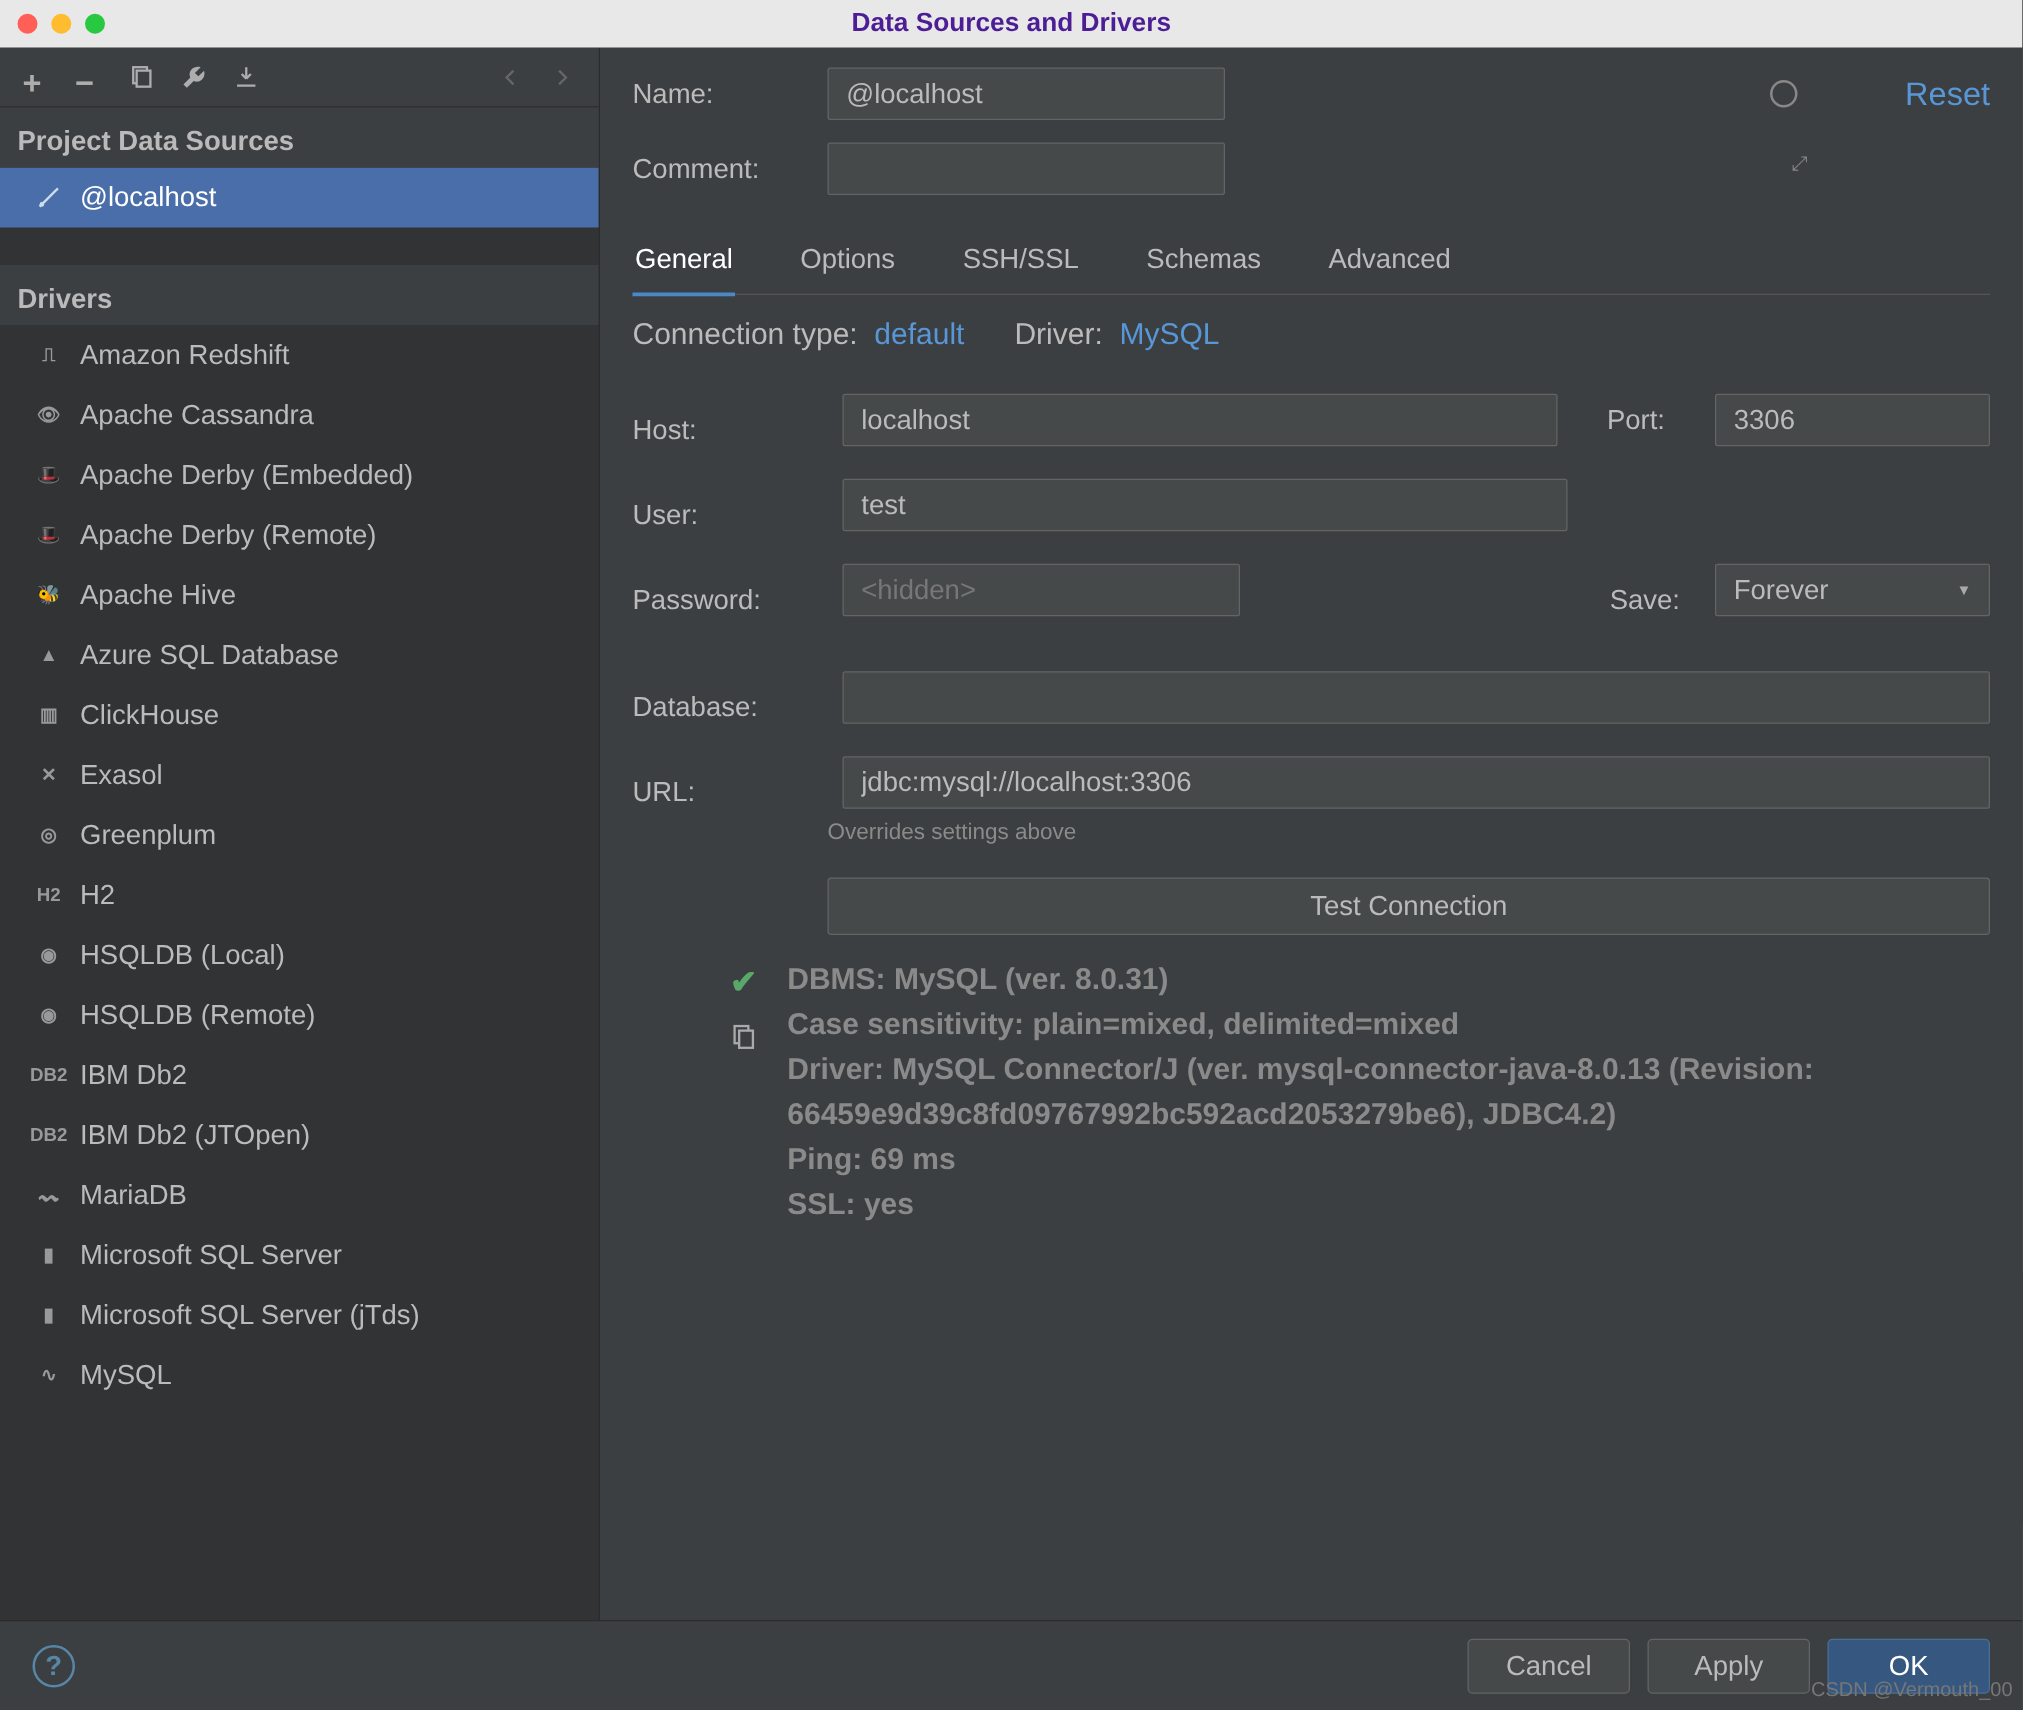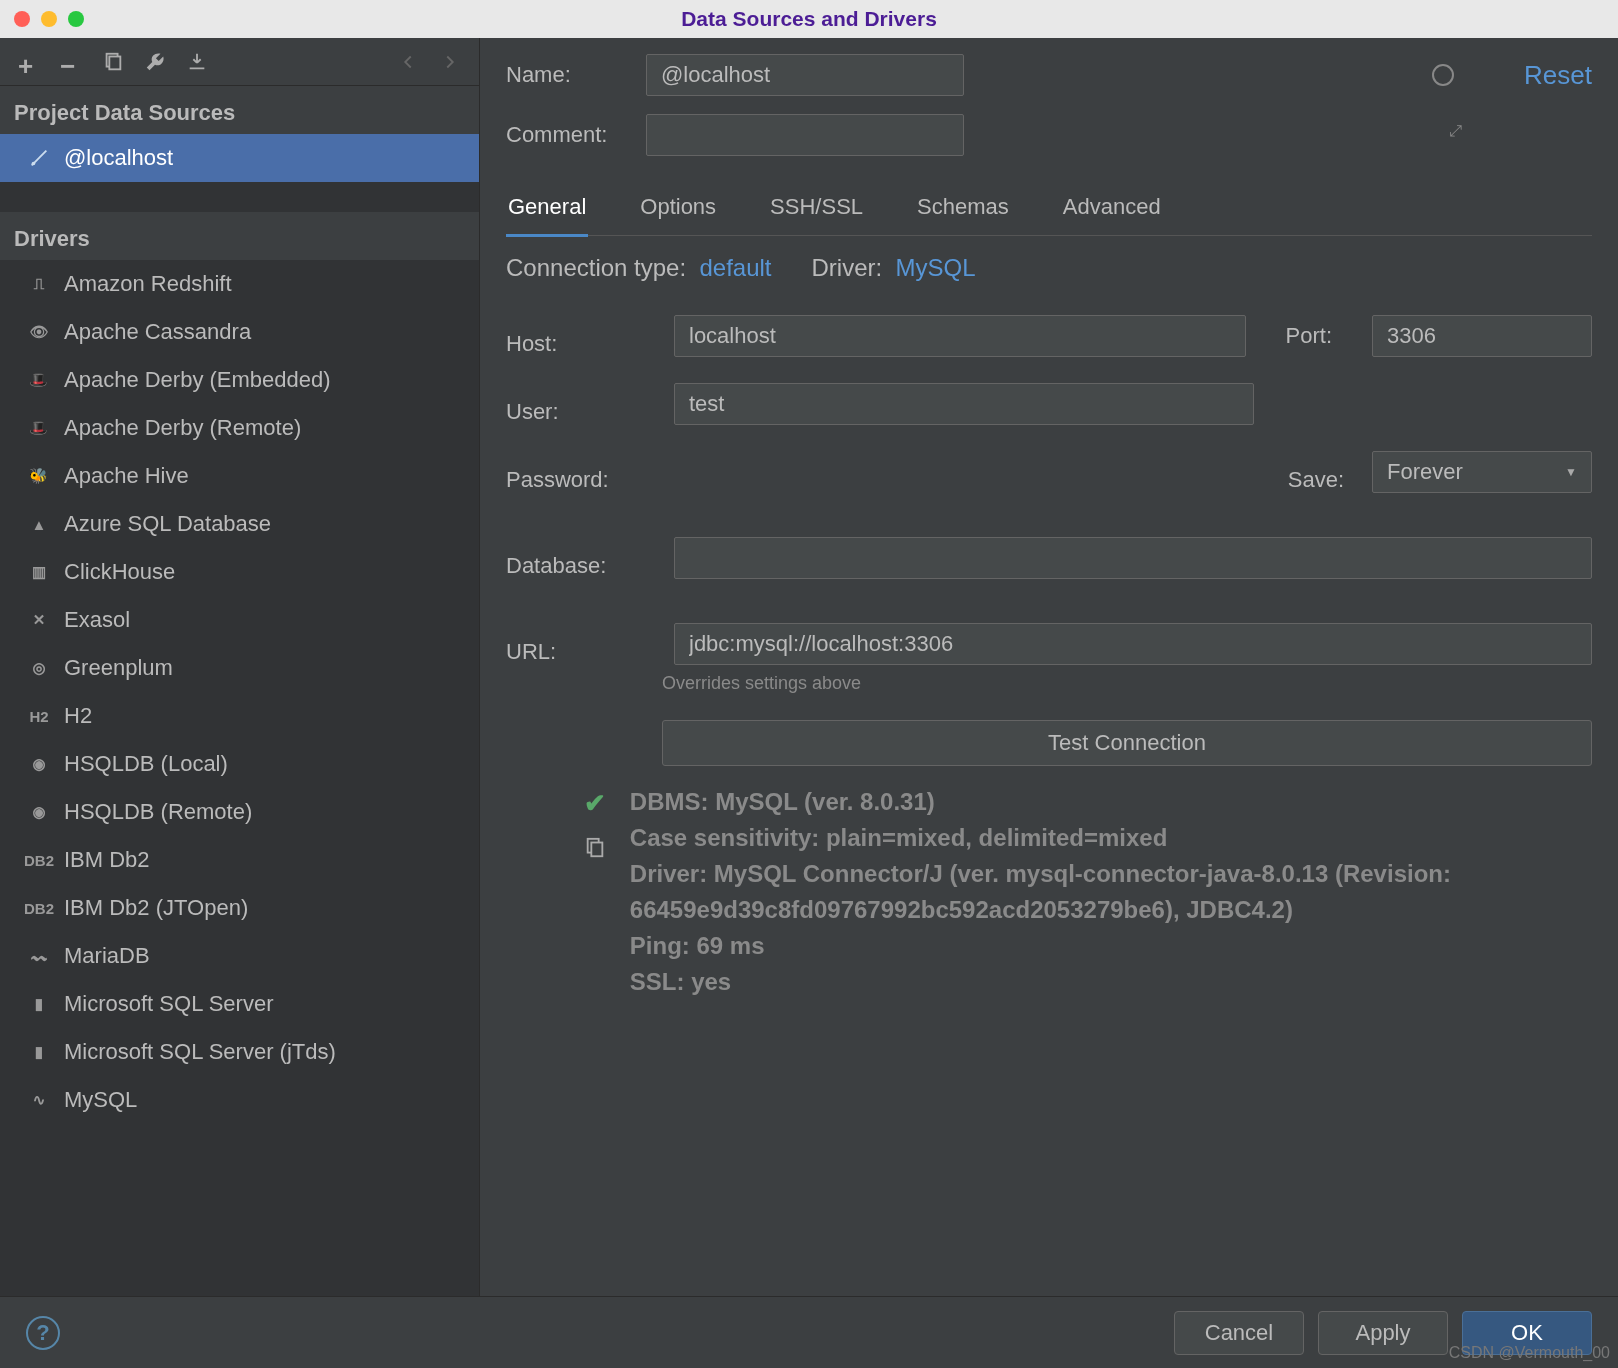--- a/index.html
+++ b/index.html
@@ -46,21 +46,21 @@
     background:var(--bg);
   }
   .tree { overflow:auto; flex:1; }
   .tree-item {
     display:flex; align-items:center; gap:12px; height:48px; padding:0 18px 0 26px;
     font-size:22px; color:var(--text); cursor:pointer;
   }
   .tree-item.selected { background:var(--selection); color:#fff; }
   .tree-item .ico { width:26px; height:26px; display:flex; align-items:center; justify-content:center; color:#aaa; font-size:16px;}
   .editor { flex:1; display:flex; flex-direction:column; padding:16px 26px 0 26px; min-width:0;}
-  .row { display:flex; align-items:center; margin-bottom:18px; }
+  .row { display:flex; align-items:center; gap:16px; margin-bottom:18px; }
   .label { width:140px; font-size:22px; color:var(--text);}
   .input {
     flex:1; height:42px; background:var(--input-bg); border:1px solid var(--input-border);
     color:var(--text); font-size:22px; padding:0 14px; border-radius:2px;
   }
   .input::placeholder{color:#777;}
   .name-input-wrap{ flex:1; position:relative; }
   .name-indicator{ position:absolute; right:10px; top:50%; transform:translateY(-50%); width:22px;height:22px;border:2px solid #888;border-radius:50%; }
   .reset-link { color:var(--link); font-size:26px; margin-left:auto; cursor:pointer; padding-left:60px;}
   .comment-wrap{flex:1;position:relative;}
@@ -288,32 +288,33 @@
             <span class="port-lbl">Port:</span>
             <input class="input" style="width: 220px; flex: 0 0 auto;" value="3306">
           </div>
         </div>
         <div class="field-row">
           <div class="flabel">User:</div>
           <input class="input" style="max-width: 580px;" value="test">
         </div>
         <div class="field-row">
           <div class="flabel">Password:</div>
+          <input class="input" style="max-width: 580px;" type="password" placeholder="&lt;hidden&gt;">
           <span style="flex:1"></span>
           <span class="port-lbl">Save:</span>
           <div class="select-like">
             <span>Forever</span>
             <span class="tri">▼</span>
           </div>
         </div>
         <div class="field-row" style="margin-top:18px;">
           <div class="flabel">Database:</div>
           <input class="input" value="" style="">
         </div>
-        <div class="field-row" style="margin-top:18px;">
+        <div class="field-row" style="margin-top:0;">
           <div class="flabel">URL:</div>
           <input class="input" value="jdbc:mysql://localhost:3306" style="">
         </div>
         <div class="hint">Overrides settings above</div>
 
         <button class="test-btn">Test Connection</button>
 
         <div class="result-block">
           <div class="result-icons">
             <span class="check-ico">✔</span>

